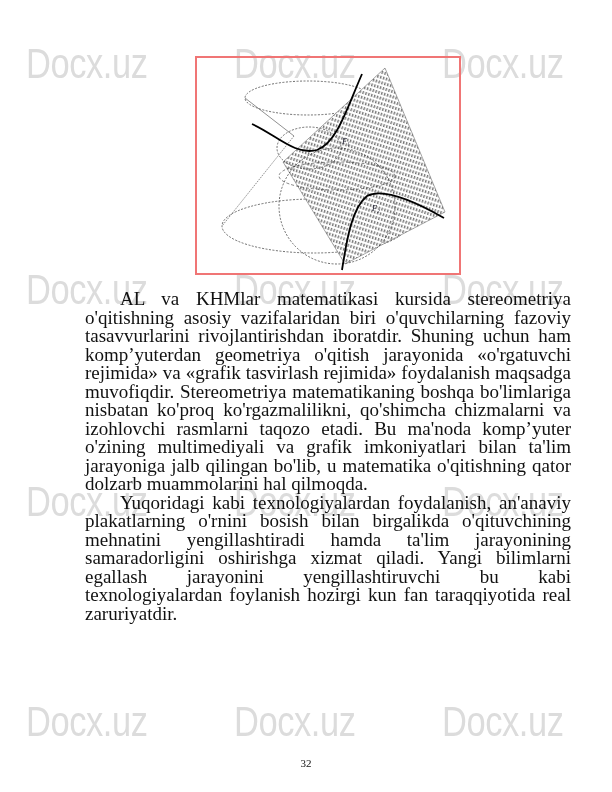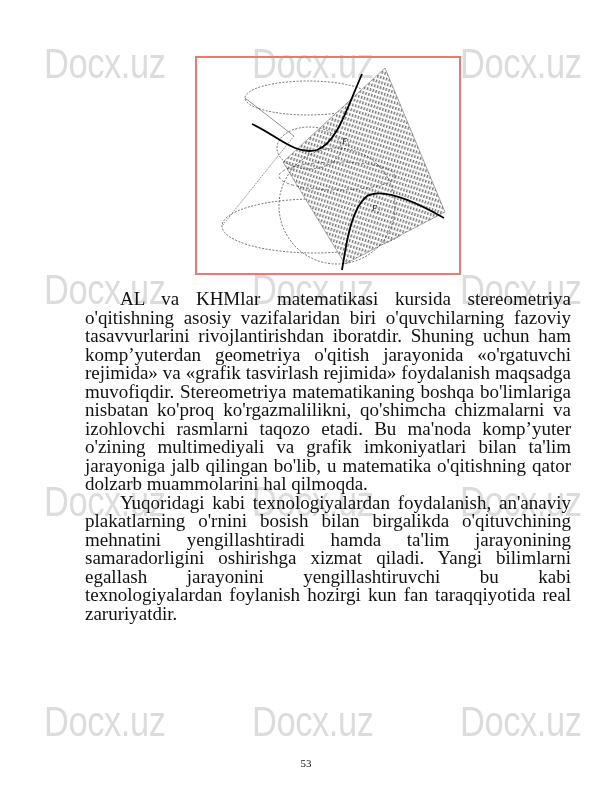--- a/index.html
+++ b/index.html
@@ -1,19 +1,19 @@
 <!DOCTYPE html>
 <html><head>
 <meta charset="utf-8">
 <style>
   html, body { margin: 0; padding: 0; background: #ffffff; }
   body { width: 612px; height: 792px; position: relative; overflow: hidden; }
   .page { position: absolute; left: 0; top: 0; width: 612px; height: 792px; background: #fff; }
 
-  .watermark-layer { position: absolute; left: 18px; top: 0; width: 487px; height: 792px; pointer-events: none; z-index: 0; }
+  .watermark-layer { position: absolute; left: 0; top: 0; width: 487px; height: 792px; pointer-events: none; z-index: 0; }
   .wm { position: absolute; font-family: "Liberation Sans", sans-serif; font-size: 42px; color: #dcdcdc; letter-spacing: -0.5px; transform: scaleX(0.82); transform-origin: left top; white-space: nowrap; }
 
   .figure-frame { position: absolute; left: 195px; top: 56px; width: 262px; height: 215px; border: 2px solid #f07575; box-sizing: content-box; z-index: 1; background: transparent; text-align: right; }
   .figure-frame svg { position: absolute; left: 0; top: 0; }
 
   .body-text { position: absolute; left: 85px; top: 290px; width: 486px; z-index: 2;
     font-family: "Liberation Serif", serif; font-size: 19px; line-height: 18.5px; color: #111; text-align: justify; }
   .body-text p { margin: 0; text-indent: 35px; text-align: justify; text-align-last: left; }
 
   .page-number { position: absolute; left: 0; width: 612px; top: 757px; text-align: center; z-index: 2;
@@ -73,15 +73,15 @@
       <text x="145" y="86" font-family="Liberation Serif, serif" font-size="8" font-style="italic" fill="#223">F₁</text>
       <text x="175" y="153" font-family="Liberation Serif, serif" font-size="8" font-style="italic" fill="#223">F₂</text>
     </svg>
   </div>
 
   <div class="body-text">
     <p>AL va KHMlar matematikasi kursida stereometriya o'qitishning asosiy vazifalaridan biri o'quvchilarning fazoviy tasavvurlarini rivojlantirishdan iboratdir. Shuning uchun ham komp’yuterdan geometriya o'qitish jarayonida «o'rgatuvchi rejimida» va «grafik tasvirlash rejimida» foydalanish maqsadga muvofiqdir. Stereometriya matematikaning boshqa bo'limlariga nisbatan ko'proq ko'rgazmalilikni, qo'shimcha chizmalarni va izohlovchi rasmlarni taqozo etadi. Bu ma'noda komp’yuter o'zining multimediyali va grafik imkoniyatlari bilan ta'lim jarayoniga jalb qilingan bo'lib, u matematika o'qitishning qator dolzarb muammolarini hal qilmoqda.</p>
     <p>Yuqoridagi kabi texnologiyalardan foydalanish, an'anaviy plakatlarning o'rnini bosish bilan birgalikda o'qituvchining mehnatini yengillashtiradi hamda ta'lim jarayonining samaradorligini oshirishga xizmat qiladi. Yangi bilimlarni egallash jarayonini yengillashtiruvchi bu kabi texnologiyalardan foylanish hozirgi kun fan taraqqiyotida real zaruriyatdir.</p>
   </div>
 
-  <div class="page-number">53</div>
+  <div class="page-number">32</div>
 
 </div>
 
 </body></html>

